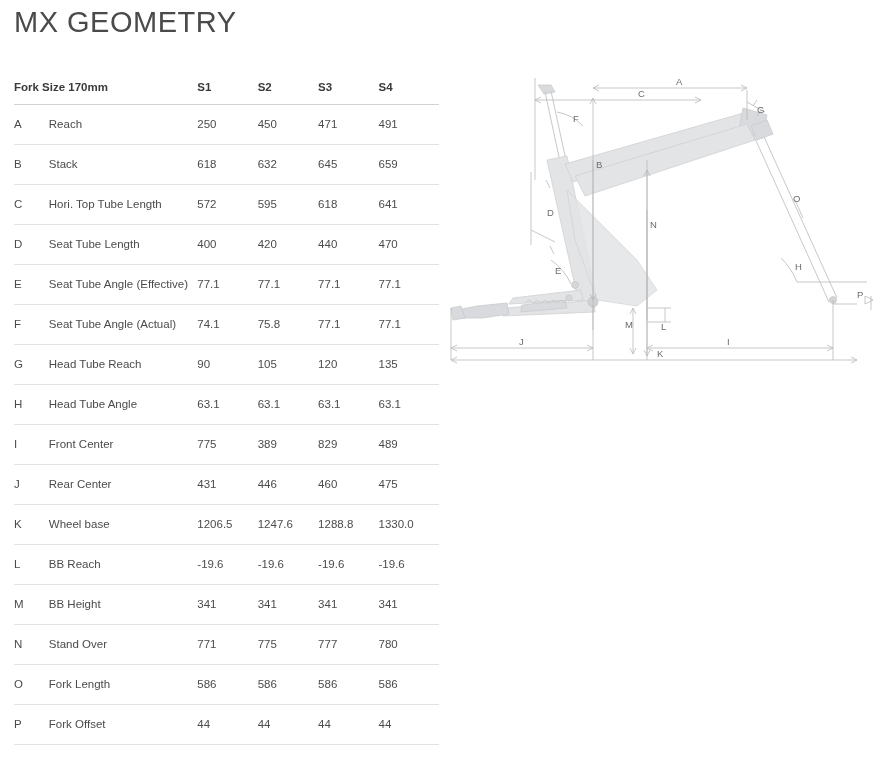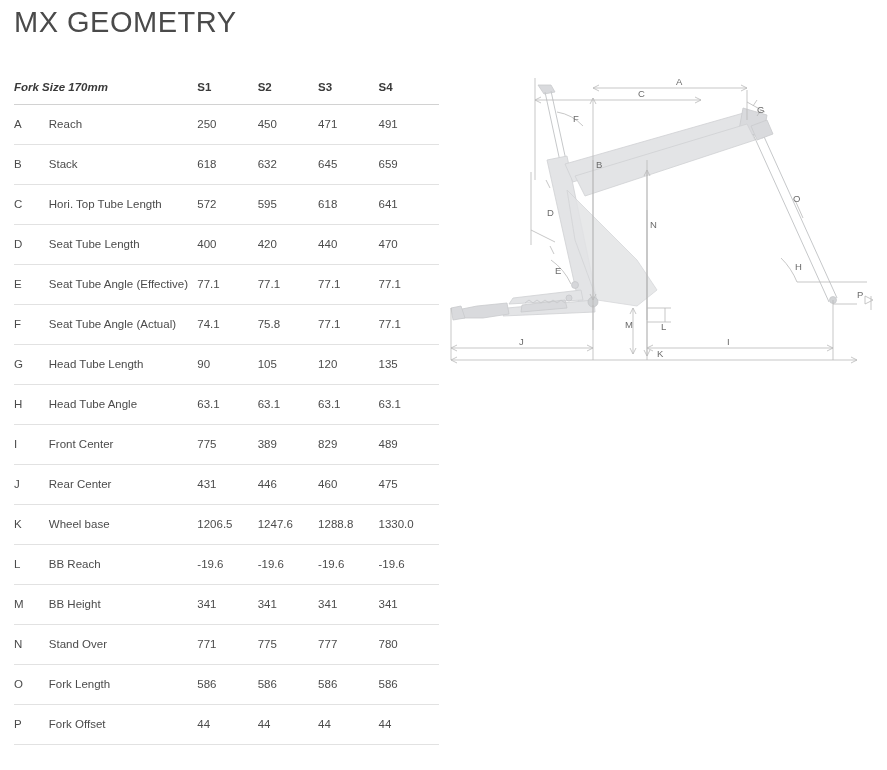--- a/index.html
+++ b/index.html
@@ -56,21 +56,21 @@
     font-size: 11.5px;
     color: #3a3a3a;
     border-bottom: 1px solid #d2d2d2;
   }
   col.c-letter { width: 34px; }
   col.c-name { width: 145px; }
   col.c-size { width: 59px; }
   .cell-letter { padding-left: 13px; color: #4b4b4b; }
   .cell-name { padding-left: 0px; margin-left: 12px; }
   .cell-val { padding-left: 0px; color: #4b4b4b; }
-  .hdr-forksize { padding-left: 13px; font-style: italic; }
+  .hdr-forksize { padding-left: 13px; }
   
   #diagram {
     position: absolute;
     left: 447px;
     top: 60px;
     width: 432px;
     height: 320px;
   }
   #diagram svg { display: block; }
   .lbl {
@@ -161,21 +161,21 @@
         <tr>
           <td class="cell-letter">F</td>
           <td class="cell-name">Seat Tube Angle (Actual)</td>
           <td class="cell-val">74.1</td>
           <td class="cell-val">75.8</td>
           <td class="cell-val">77.1</td>
           <td class="cell-val">77.1</td>
         </tr>
         <tr>
           <td class="cell-letter">G</td>
-          <td class="cell-name">Head Tube Length</td>
+          <td class="cell-name">Head Tube Reach</td>
           <td class="cell-val">90</td>
           <td class="cell-val">105</td>
           <td class="cell-val">120</td>
           <td class="cell-val">135</td>
         </tr>
         <tr>
           <td class="cell-letter">H</td>
           <td class="cell-name">Head Tube Angle</td>
           <td class="cell-val">63.1</td>
           <td class="cell-val">63.1</td>

